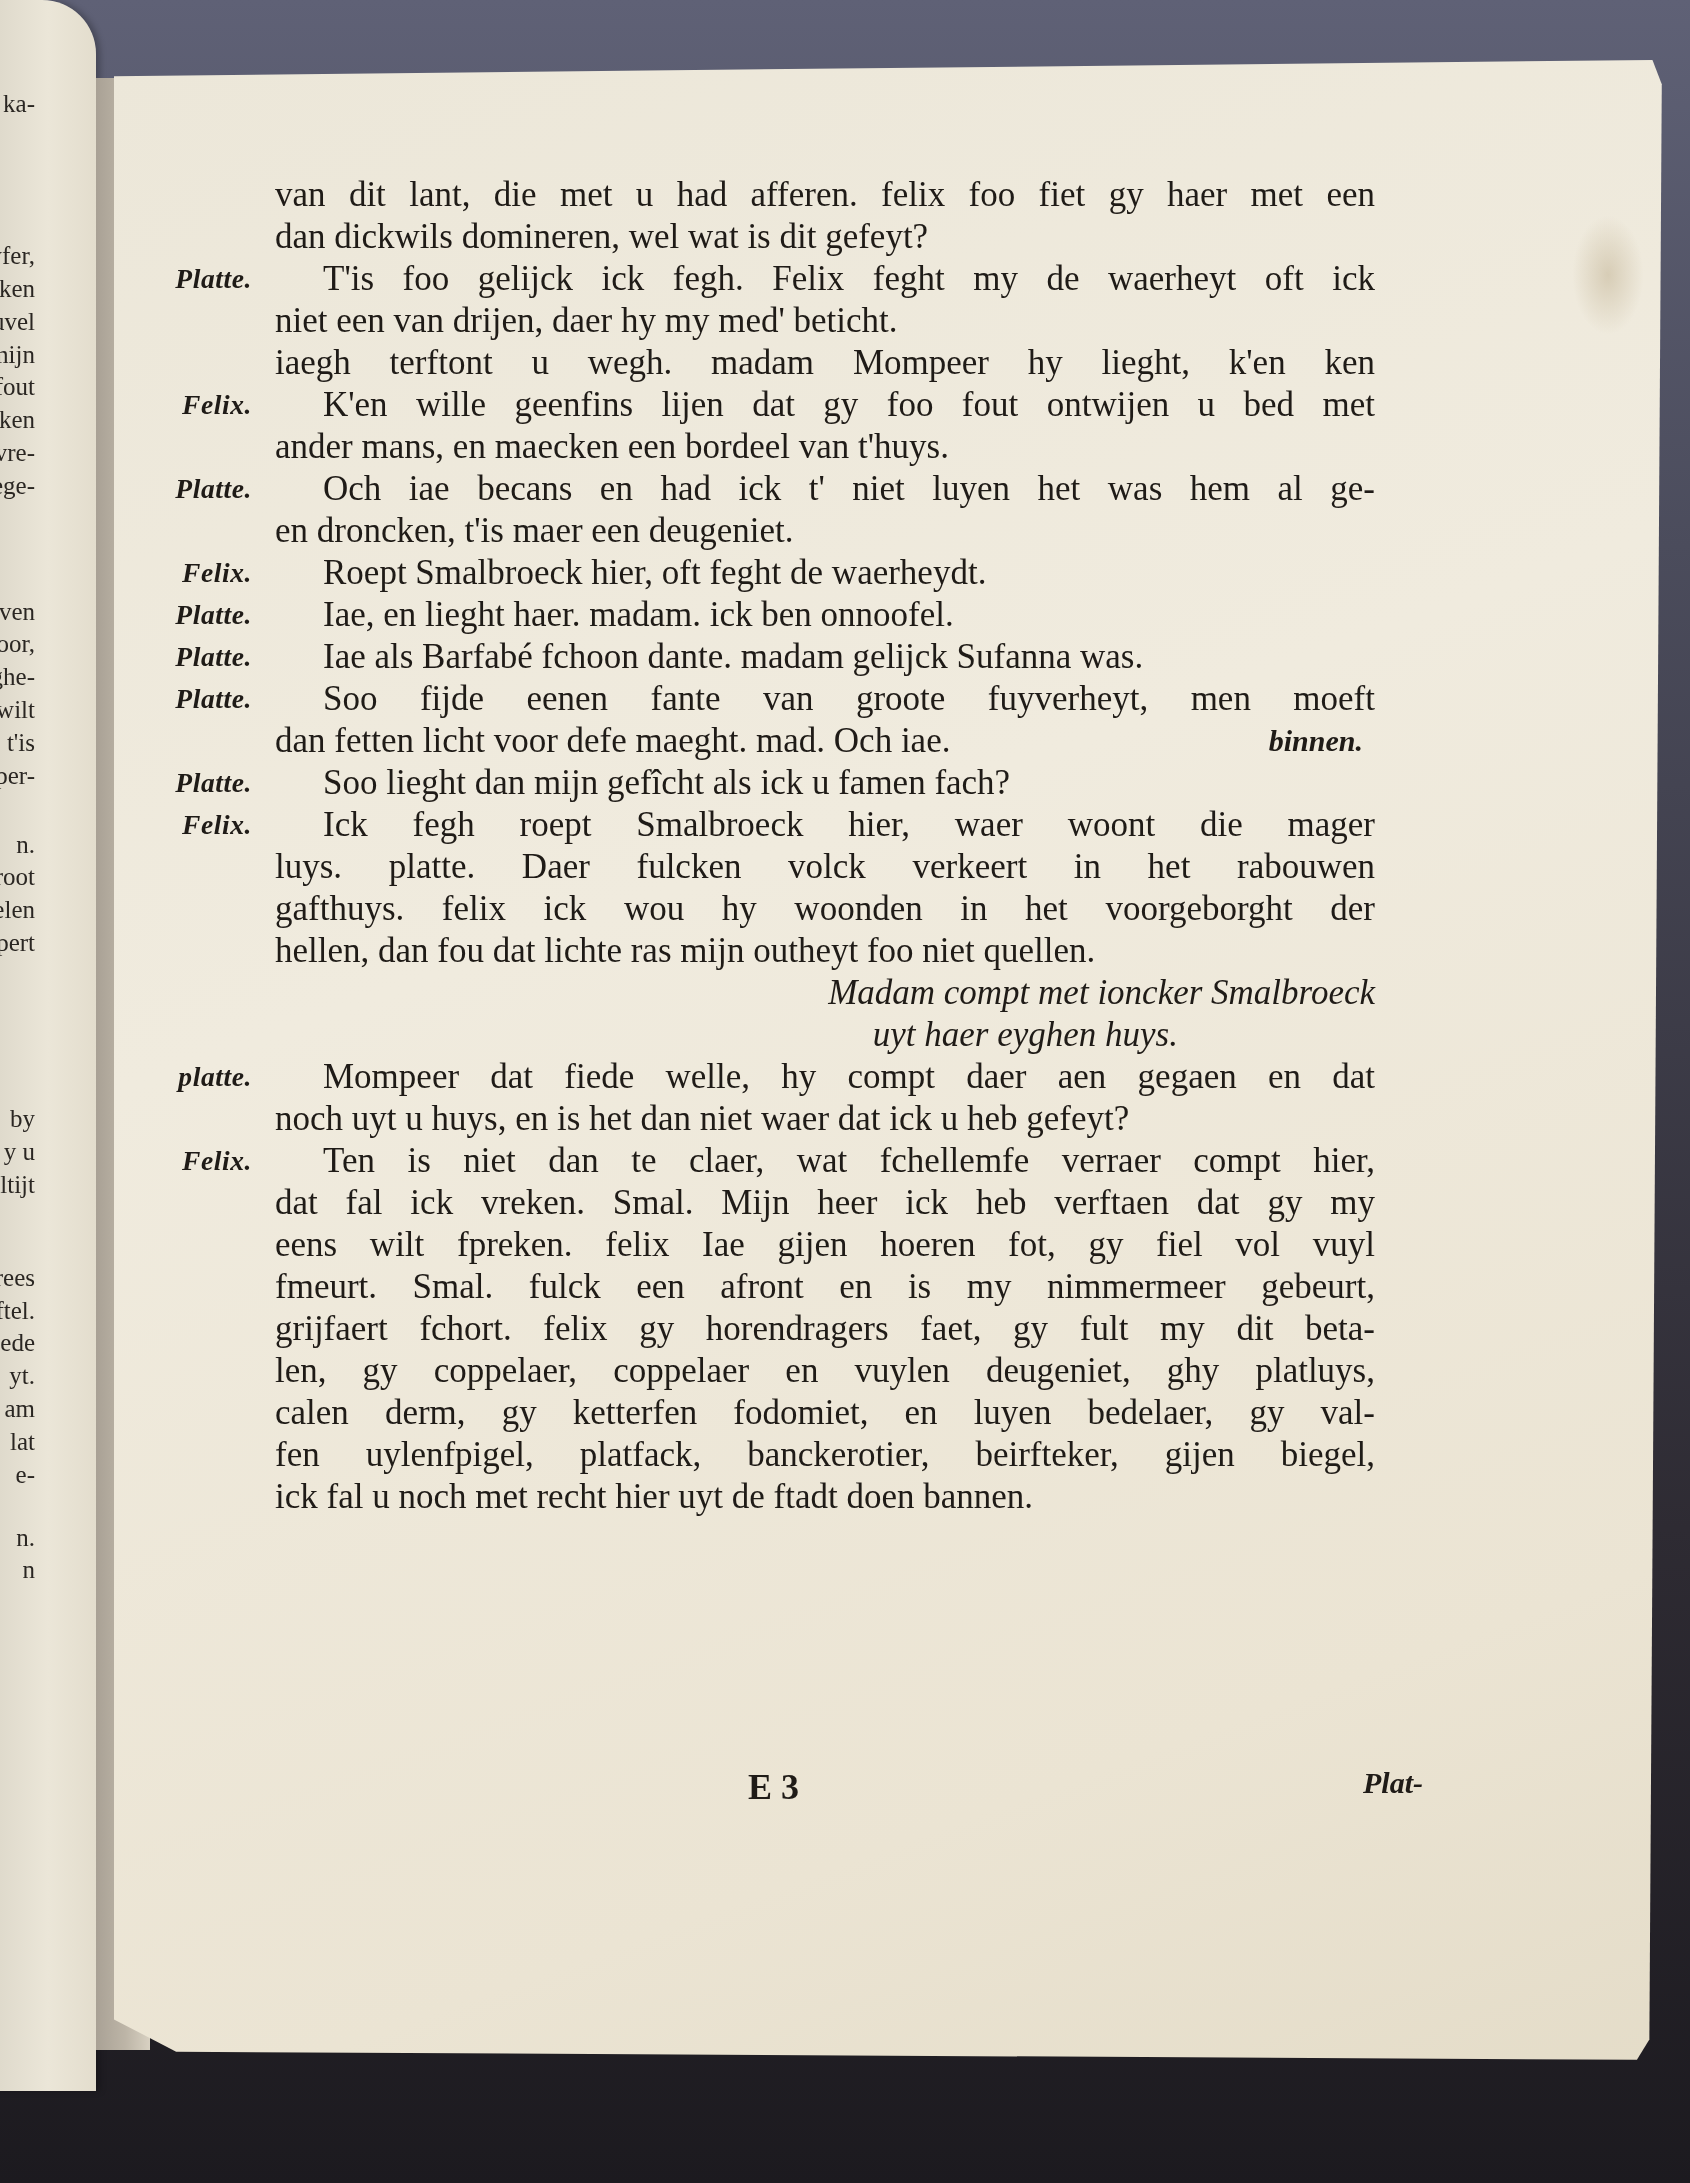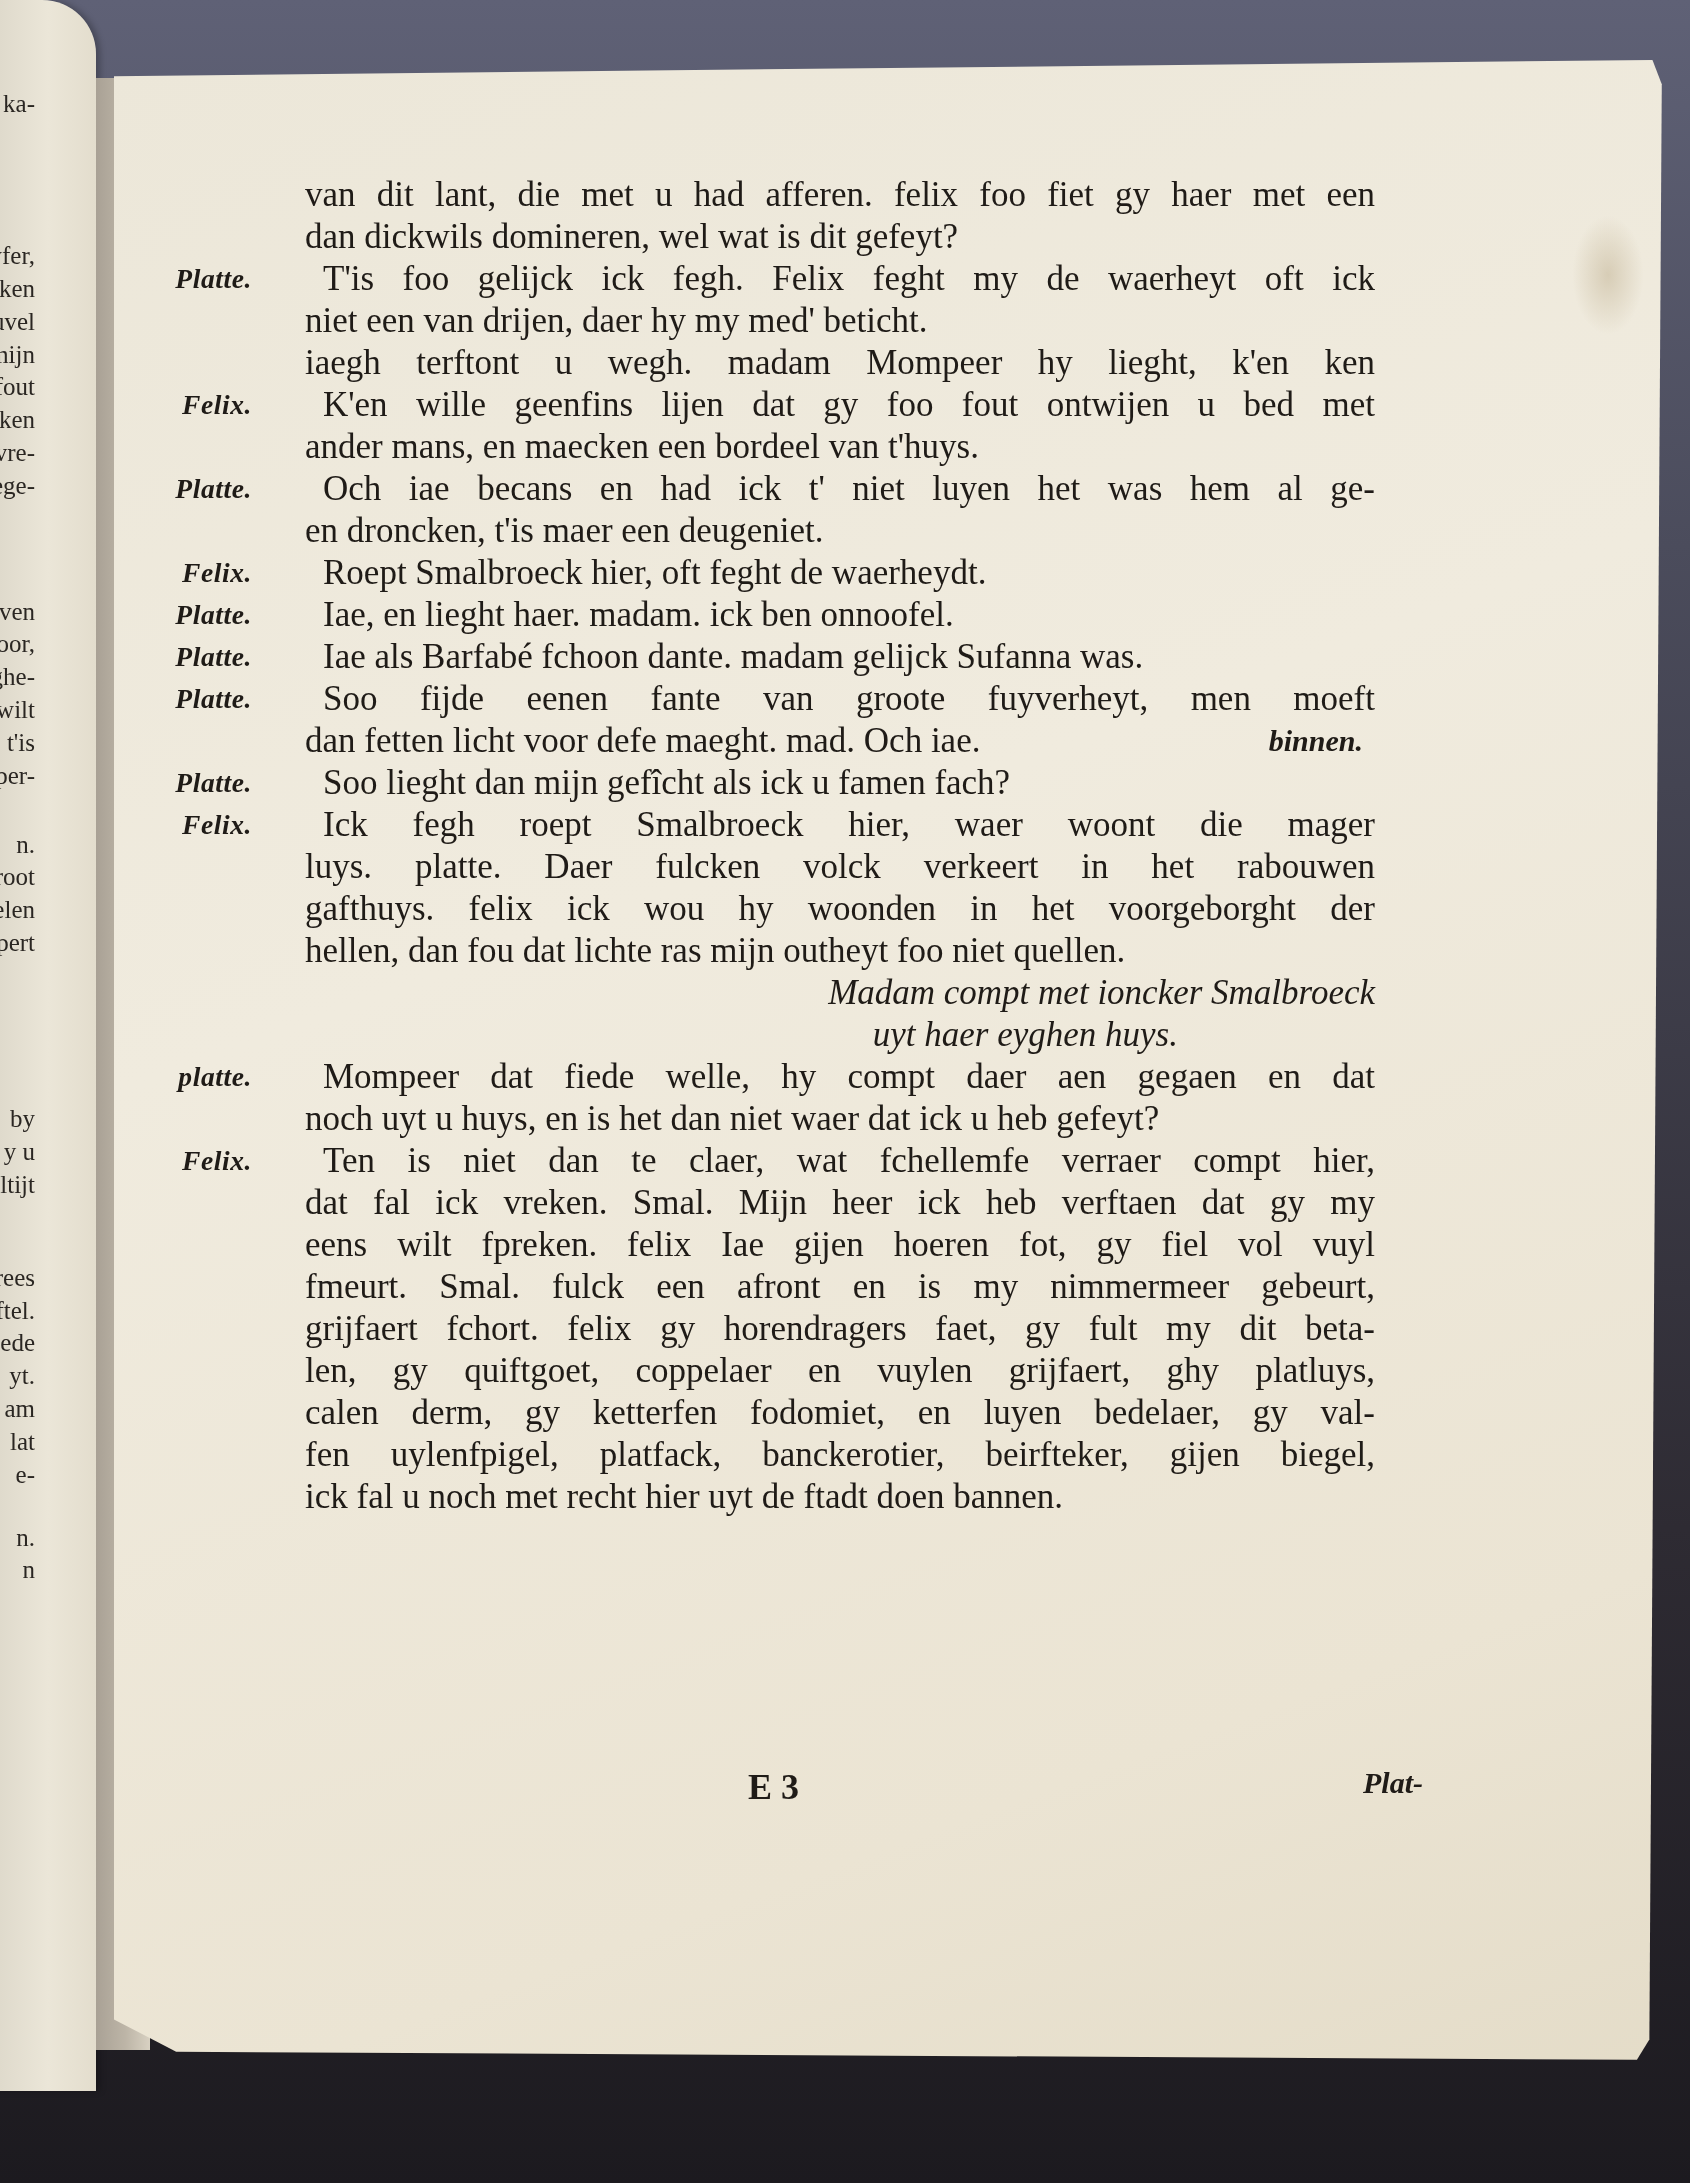--- a/index.html
+++ b/index.html
@@ -39,21 +39,21 @@
   }
   .text-block {
     position: absolute; left: 36px; top: 114px; width: 1225px;
     font-size: 35px; line-height: 42px; color: #1f1b17;
   }
   .row { position: relative; height: 42px; white-space: nowrap; }
   .speaker {
     position: absolute; left: 0; width: 102px; text-align: right;
     font-style: italic; font-weight: bold; font-size: 27.5px; letter-spacing: 0.6px;
   }
-  .line { position: absolute; left: 155px; right: 0; text-align: justify; text-align-last: justify; }
+  .line { position: absolute; left: 125px; right: 0; text-align: justify; text-align-last: justify; }
   .line.first { left: 173px; }
   .line.last { text-align-last: left; }
   .stage {
     position: absolute; right: 0; font-style: italic; font-weight: normal;
   }
   .stage-right { position: absolute; right: 12px; font-style: italic; font-weight: bold; font-size: 30px; }
   .footer { position: absolute; top: 1706px; left: 0; width: 1273px; height: 48px; font-size: 36px; font-weight: bold; color: #1f1b17; }
   .signature { position: absolute; left: 598px; }
   .catchword { position: absolute; right: 0; font-style: italic; font-size: 30px; }
 </style>
@@ -189,21 +189,21 @@
       <div class="row">
         <span class="line">eens wilt fpreken. felix Iae gijen hoeren fot, gy fiel vol vuyl</span>
       </div>
       <div class="row">
         <span class="line">fmeurt. Smal. fulck een afront en is my nimmermeer gebeurt,</span>
       </div>
       <div class="row">
         <span class="line">grijfaert fchort. felix gy horendragers faet, gy fult my dit beta-</span>
       </div>
       <div class="row">
-        <span class="line">len, gy quiftgoet, coppelaer en vuylen grijfaert, ghy platluys,</span>
+        <span class="line">len, gy coppelaer, coppelaer en vuylen deugeniet, ghy platluys,</span>
       </div>
       <div class="row">
         <span class="line">calen derm, gy ketterfen fodomiet, en luyen bedelaer, gy val-</span>
       </div>
       <div class="row">
         <span class="line">fen uylenfpigel, platfack, banckerotier, beirfteker, gijen biegel,</span>
       </div>
       <div class="row">
         <span class="line last">ick fal u noch met recht hier uyt de ftadt doen bannen.</span>
       </div>

